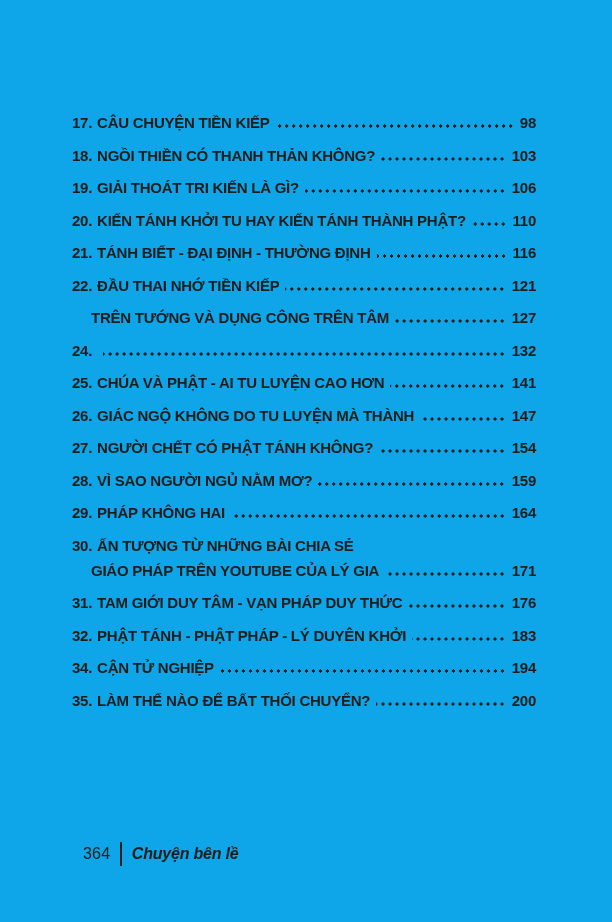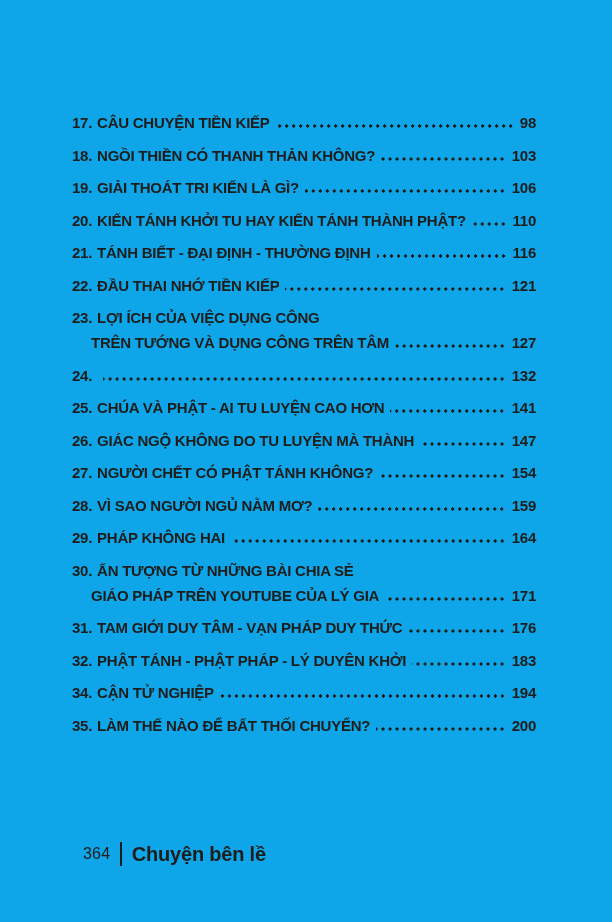--- a/index.html
+++ b/index.html
@@ -53,21 +53,21 @@
     align-items: center;
     color: #1d1d1b;
   }
   .footer-page { font-size: 16px; letter-spacing: 0.2px; }
   .footer-bar {
     width: 1.5px;
     height: 24px;
     background: #1d1d1b;
     margin: 0 10px;
   }
-  .footer-title { font-size: 20px; font-weight: bold; letter-spacing: -0.2px; }
+  .footer-title { font-size: 16px; font-weight: bold; font-style: italic; letter-spacing: -0.2px; }
 </style>
 </head>
 <body>
 
 <div class="page">
 
   <div class="toc">
 
     <div class="toc-row">
       <span class="toc-num">17.</span>
@@ -104,24 +104,20 @@
       <span class="toc-page">116</span>
     </div>
 
     <div class="toc-row">
       <span class="toc-num">22.</span>
       <span class="toc-title">ĐẦU THAI NHỚ TIỀN KIẾP</span>
       <span class="leader"></span>
       <span class="toc-page">121</span>
     </div>
 
-    <div class="toc-row tight">
-      <span class="toc-num">23.</span>
-      <span class="toc-title">LỢI ÍCH CỦA VIỆC DỤNG CÔNG</span>
-    </div>
     <div class="toc-row cont">
       <span class="toc-title">TRÊN TƯỚNG VÀ DỤNG CÔNG TRÊN TÂM</span>
       <span class="leader"></span>
       <span class="toc-page">127</span>
     </div>
 
     <div class="toc-row">
       <span class="toc-num">24.</span>
       <span class="leader"></span>
       <span class="toc-page">132</span>

